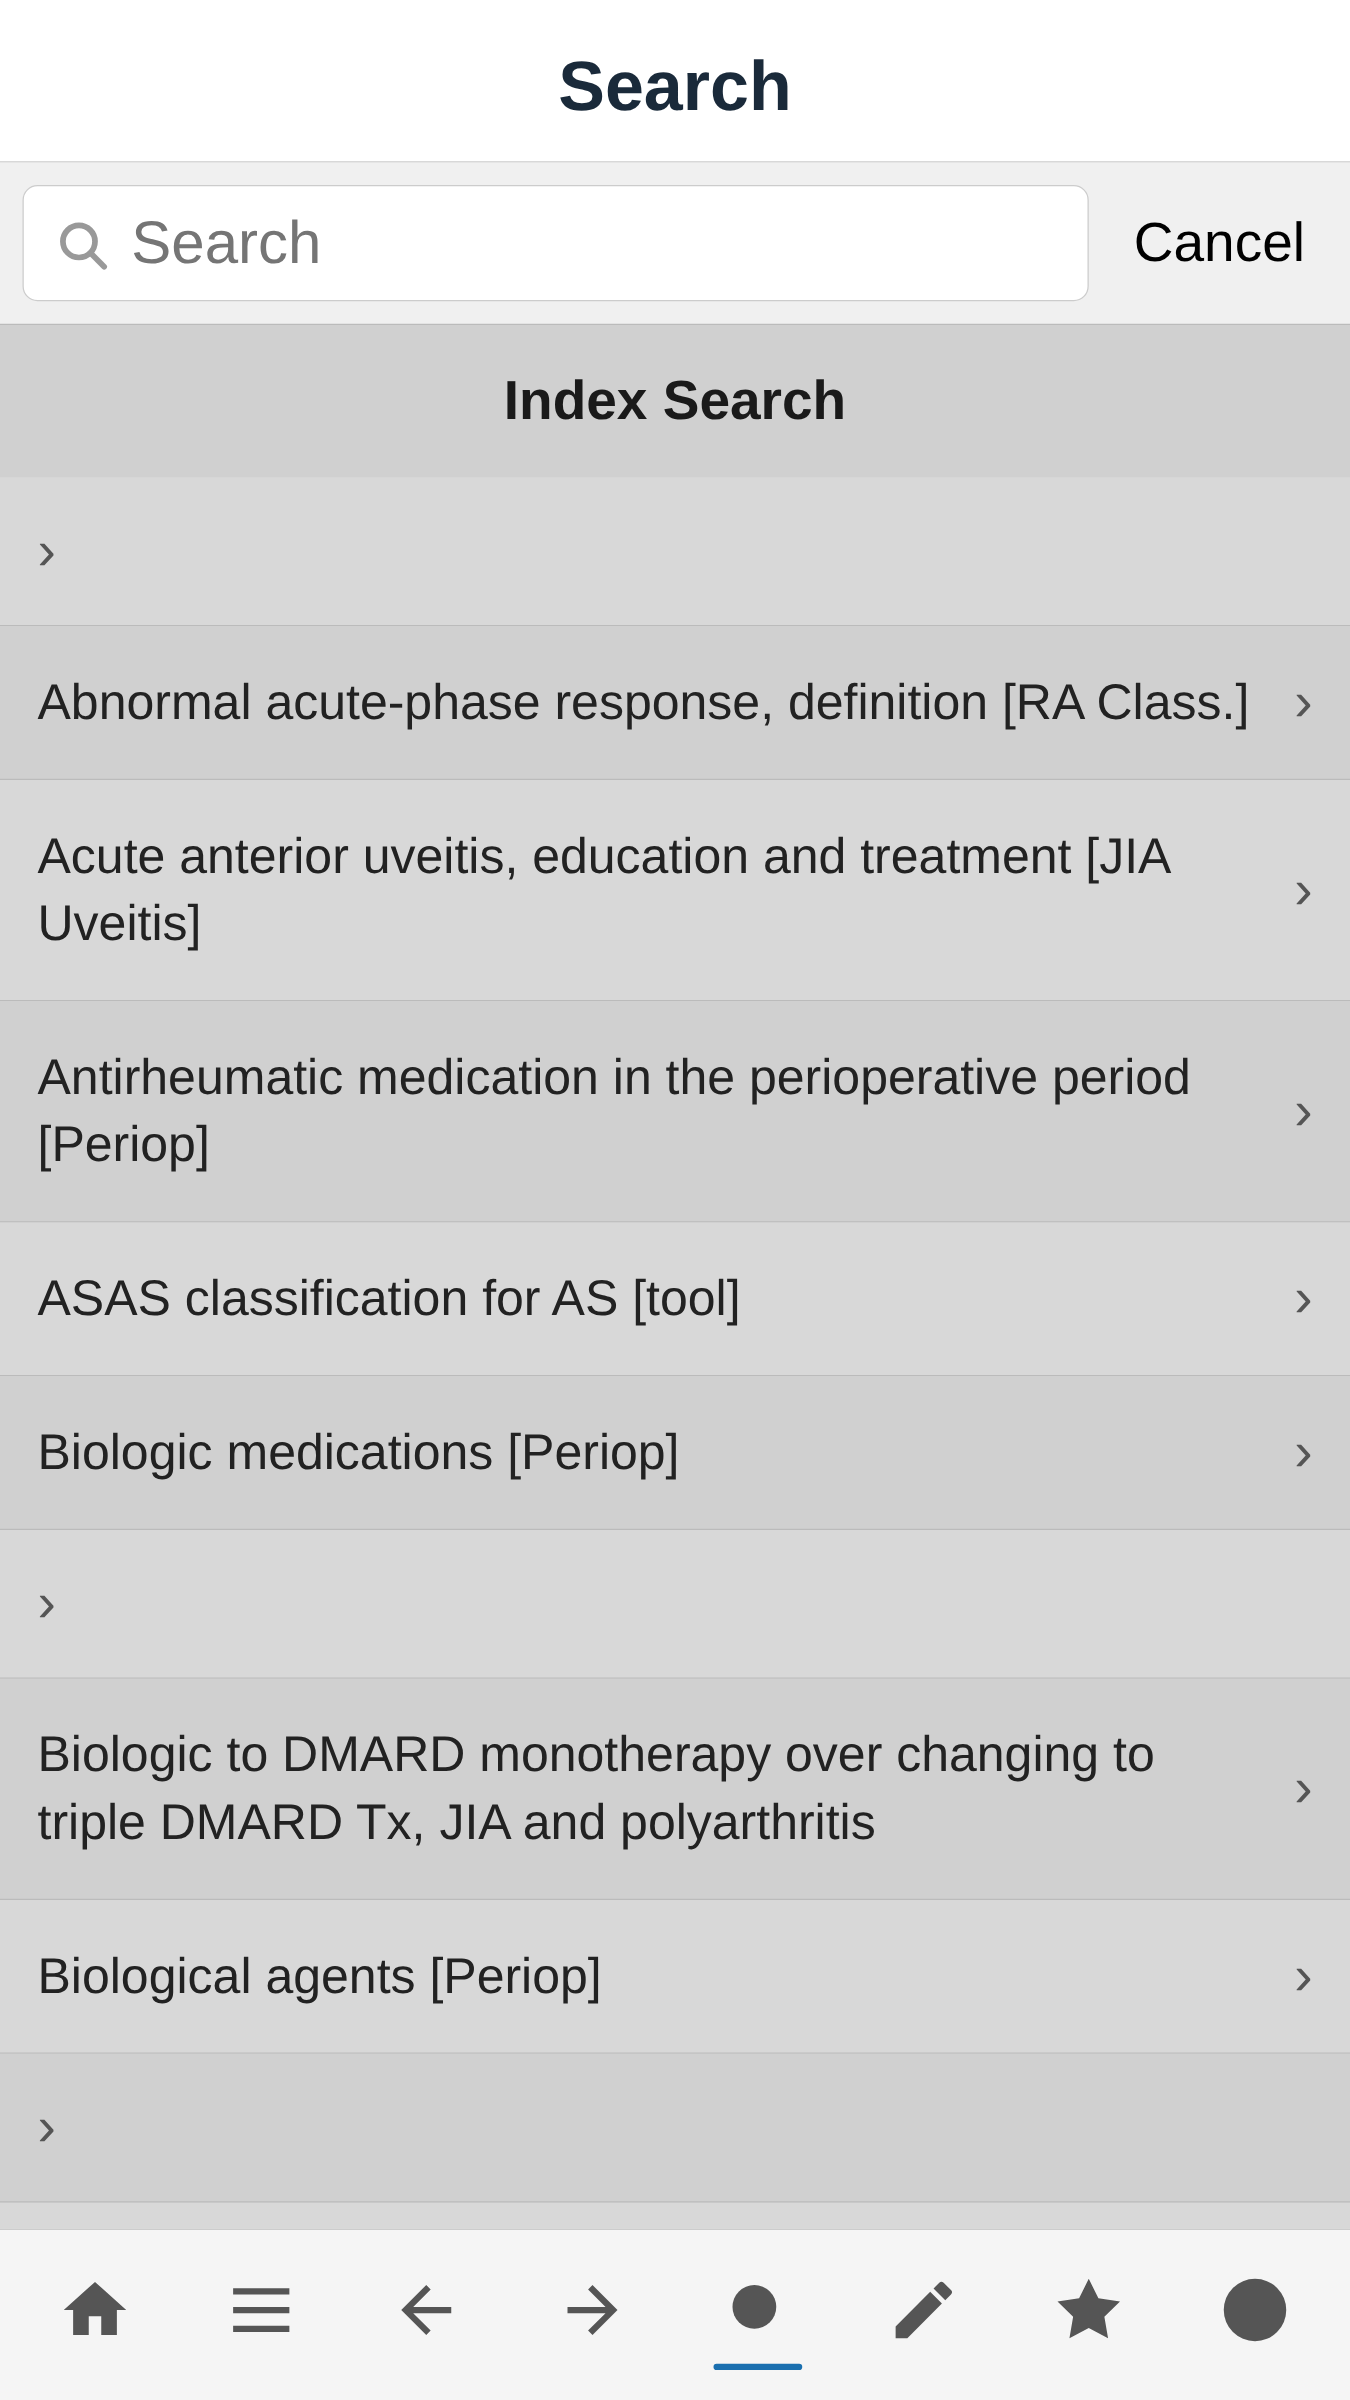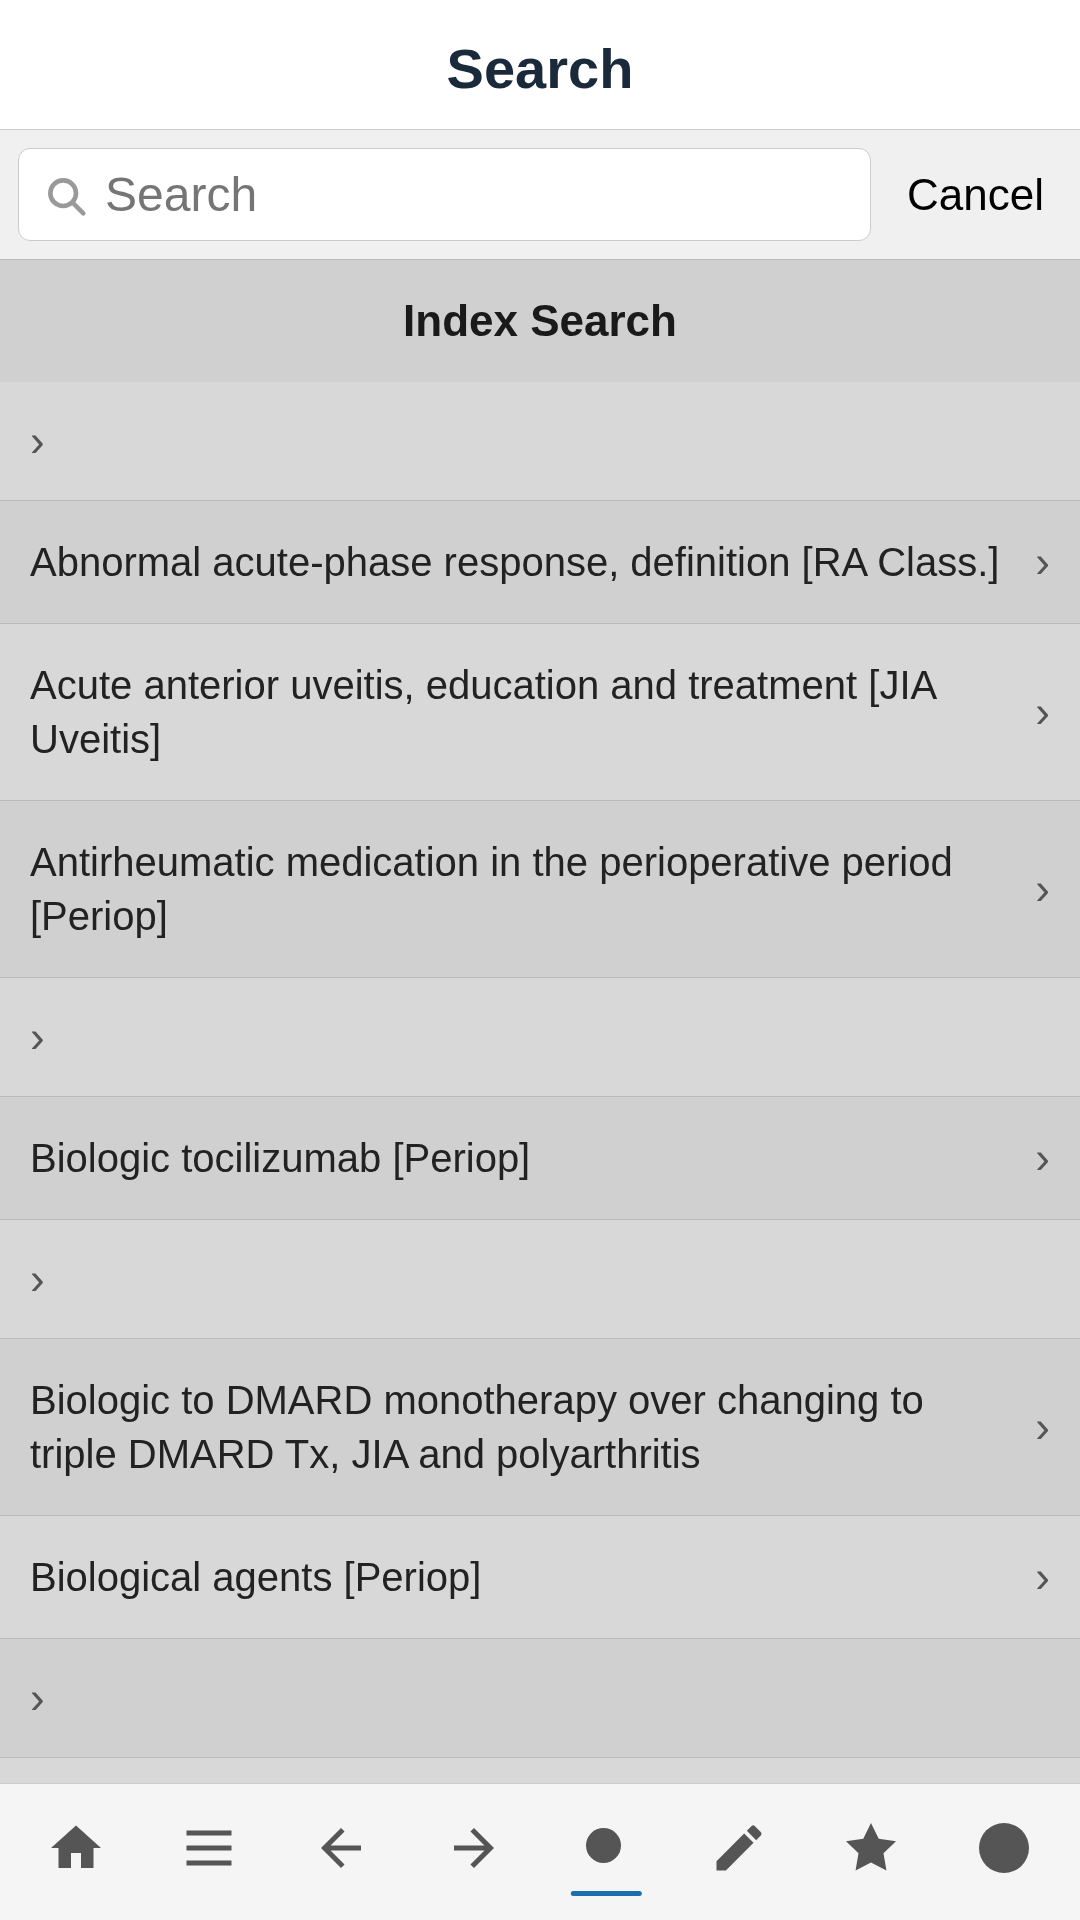--- a/index.html
+++ b/index.html
@@ -200,24 +200,25 @@
     </div>
     <div class="list-item">
       <span class="list-item-text">Acute anterior uveitis, education and treatment [JIA Uveitis]</span>
       <span class="chevron">›</span>
     </div>
     <div class="list-item">
       <span class="list-item-text">Antirheumatic medication in the perioperative period [Periop]</span>
       <span class="chevron">›</span>
     </div>
     <div class="list-item">
-      <span class="chevron">›</span>
-    </div>
-    <div class="list-item">
-      <span class="list-item-text">Biologic tocilizumab [Periop]</span>
+      <span class="list-item-text">ASAS classification for AS [tool]</span>
+      <span class="chevron">›</span>
+    </div>
+    <div class="list-item">
+      <span class="list-item-text">Biologic medications [Periop]</span>
       <span class="chevron">›</span>
     </div>
     <div class="list-item">
       <span class="chevron">›</span>
     </div>
     <div class="list-item">
       <span class="list-item-text">Biologic to DMARD monotherapy over changing to triple DMARD Tx, JIA and polyarthritis</span>
       <span class="chevron">›</span>
     </div>
     <div class="list-item">

